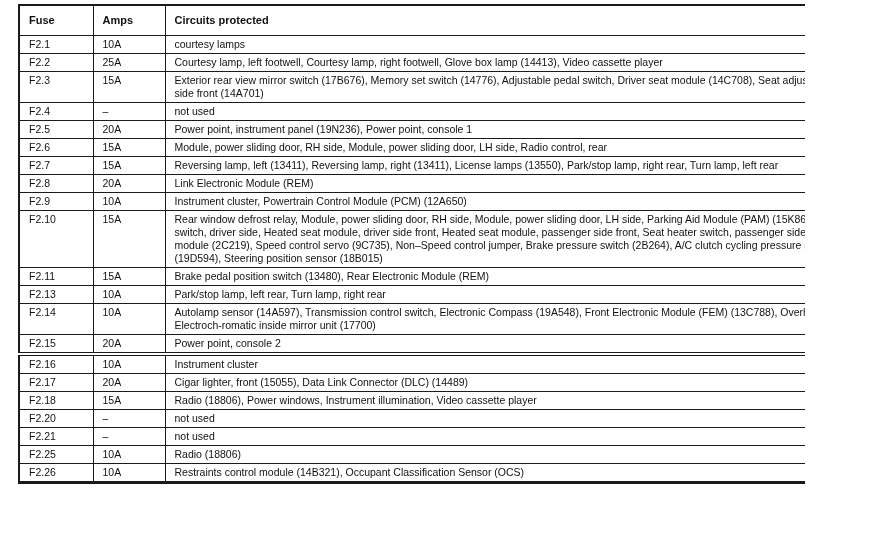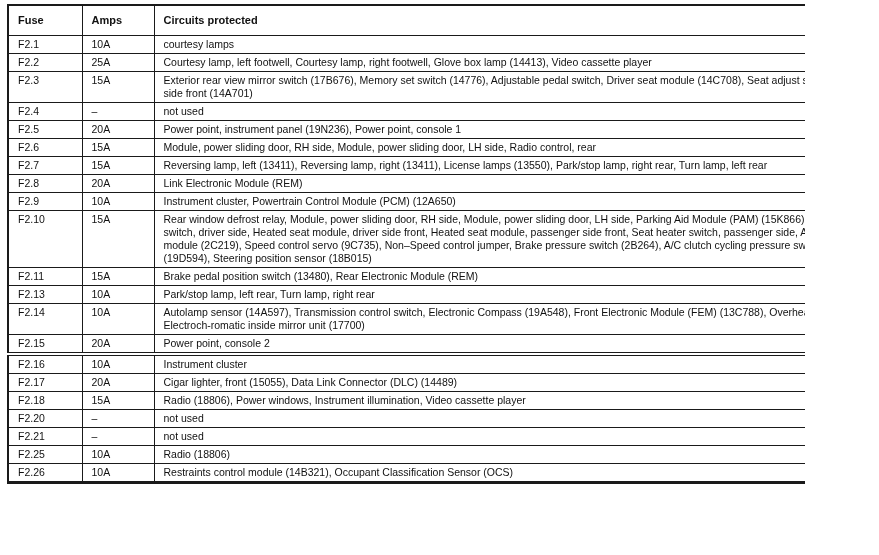--- a/index.html
+++ b/index.html
@@ -6,21 +6,21 @@
     margin: 0;
     padding: 0;
     background: #ffffff;
     font-family: "Liberation Sans", "DejaVu Sans", sans-serif;
     color: #111111;
   }
   .page {
     width: 805px;
     height: 555px;
     box-sizing: border-box;
-    padding: 4px 3px 3px 7px;
+    padding: 4px 3px 3px 18px;
     background: #ffffff;
     overflow: hidden;
   }
   table.fuse-table {
     border-collapse: collapse;
     table-layout: fixed;
     width: 872px;
     background: #ffffff;
   }
   table.fuse-table, 

